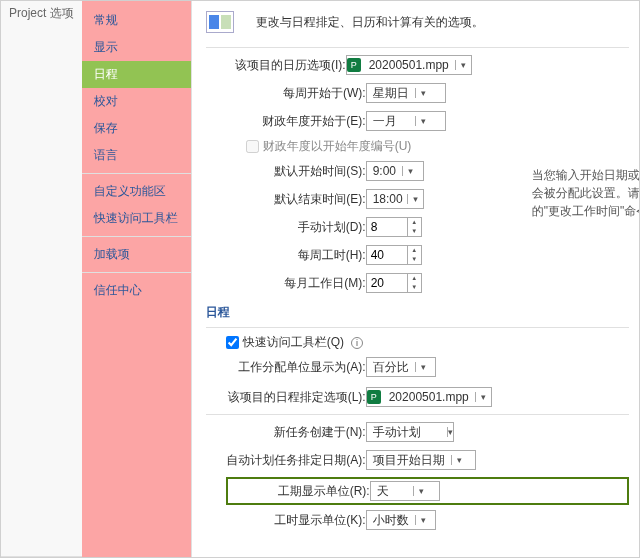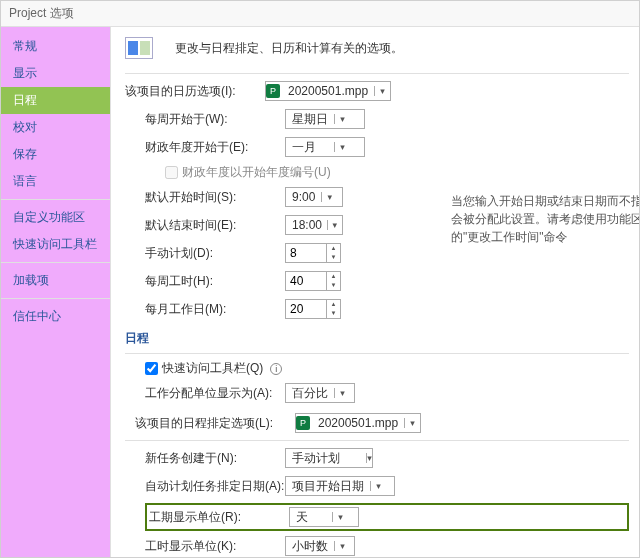--- a/index.html
+++ b/index.html
@@ -1,32 +1,32 @@
 <!DOCTYPE html>
 <html><head>
 <meta charset="utf-8">
 <style>
 * { box-sizing: border-box; margin: 0; padding: 0; }
 body { font-family: "Microsoft YaHei", "Segoe UI", sans-serif; font-size: 12px; color: #333; background: #fff; width: 640px; height: 558px; overflow: hidden; }
-.window { border: 1px solid #d0d0d0; width: 640px; height: 558px; display: flex; flex-direction: column; }
+.window { border: 1px solid #d0d0d0; width: 640px; height: 558px; display: flex; flex-direction: row; }
 .titlebar { padding: 4px 8px; font-size: 12px; color: #666; border-bottom: 1px solid #e0e0e0; background: #f8f8f8; }
 .body { display: flex; flex: 1; overflow: hidden; }
-.sidebar { width: 110px; background: #f0abfc; border-right: 1px solid #e0e0e0; padding-top: 6px; }
+.sidebar { width: 110px; background: #fca5a5; border-right: 1px solid #e0e0e0; padding-top: 6px; }
 .sidebar-item { padding: 5px 12px; cursor: pointer; color: #2b579a; }
 .sidebar-item.active { background: #92c353; color: #fff; }
 .sidebar-sep { height: 1px; background: #e0e0e0; margin: 4px 0; }
 .content { flex: 1; padding: 10px 10px 0 14px; overflow: hidden; position: relative; }
 .header-row { display: flex; align-items: center; gap: 22px; margin-bottom: 14px; }
 .header-icon { width: 28px; height: 22px; border: 1px solid #aac; display: flex; align-items: center; justify-content: center; position: relative; background: #fff; }
 .header-icon::before { content: ""; position: absolute; left: 2px; top: 3px; width: 10px; height: 14px; background: #4a86e8; }
 .header-icon::after { content: ""; position: absolute; right: 2px; top: 3px; width: 10px; height: 14px; background: #c8dfb8; }
 .header-text { font-size: 12px; color: #333; }
 .section-label { font-weight: bold; margin: 10px 0 6px; color: #2b579a; }
 .row { display: flex; align-items: center; margin-bottom: 6px; min-height: 22px; }
-.label { width: 140px; white-space: nowrap; }
+.label { width: 140px; white-space: nowrap; text-align: right; }
 .control { display: flex; align-items: center; }
 select, input[type=text] { font-family: inherit; font-size: 12px; height: 20px; border: 1px solid #ababab; background: #fff; padding: 0 4px; }
 .spin-wrap { display: flex; align-items: stretch; height: 20px; border: 1px solid #ababab; }
 .spin-wrap input { border: none; height: 18px; width: 40px; text-align: left; padding-left: 4px; }
 .spin-btns { display: flex; flex-direction: column; width: 14px; border-left: 1px solid #ababab; }
 .spin-btns span { flex: 1; font-size: 6px; line-height: 8px; text-align: center; color: #555; cursor: pointer; }
 .mpp-icon { display: inline-block; width: 14px; height: 14px; background: #107c41; color: #fff; font-size: 9px; line-height: 14px; text-align: center; border-radius: 2px; margin-right: 2px; vertical-align: middle; }
 .combo { display: flex; align-items: center; border: 1px solid #ababab; height: 20px; }
 .combo span.txt { padding: 0 6px; min-width: 80px; }
 .combo span.arrow { border-left: 1px solid #ababab; width: 16px; text-align: center; font-size: 9px; color: #555; cursor: pointer; }
@@ -157,21 +157,21 @@
         </div>
         <div class="row">
           <span class="label">工作分配单位显示为(A):</span>
           <div class="combo" style="width:70px;">
             <span class="txt" style="min-width:42px;">百分比</span>
             <span class="arrow">▾</span>
           </div>
         </div>
       </div>
 
-      <div class="row" style="margin-top:8px;margin-left:10px;">
+      <div class="row" style="margin-top:8px;">
         <span class="label" style="width:160px;">该项目的日程排定选项(L):</span>
         <div class="combo">
           <span class="mpp-icon">P</span>
           <span class="txt">20200501.mpp</span>
           <span class="arrow">▾</span>
         </div>
       </div>
       <hr class="sep">
 
       <div class="indent">

